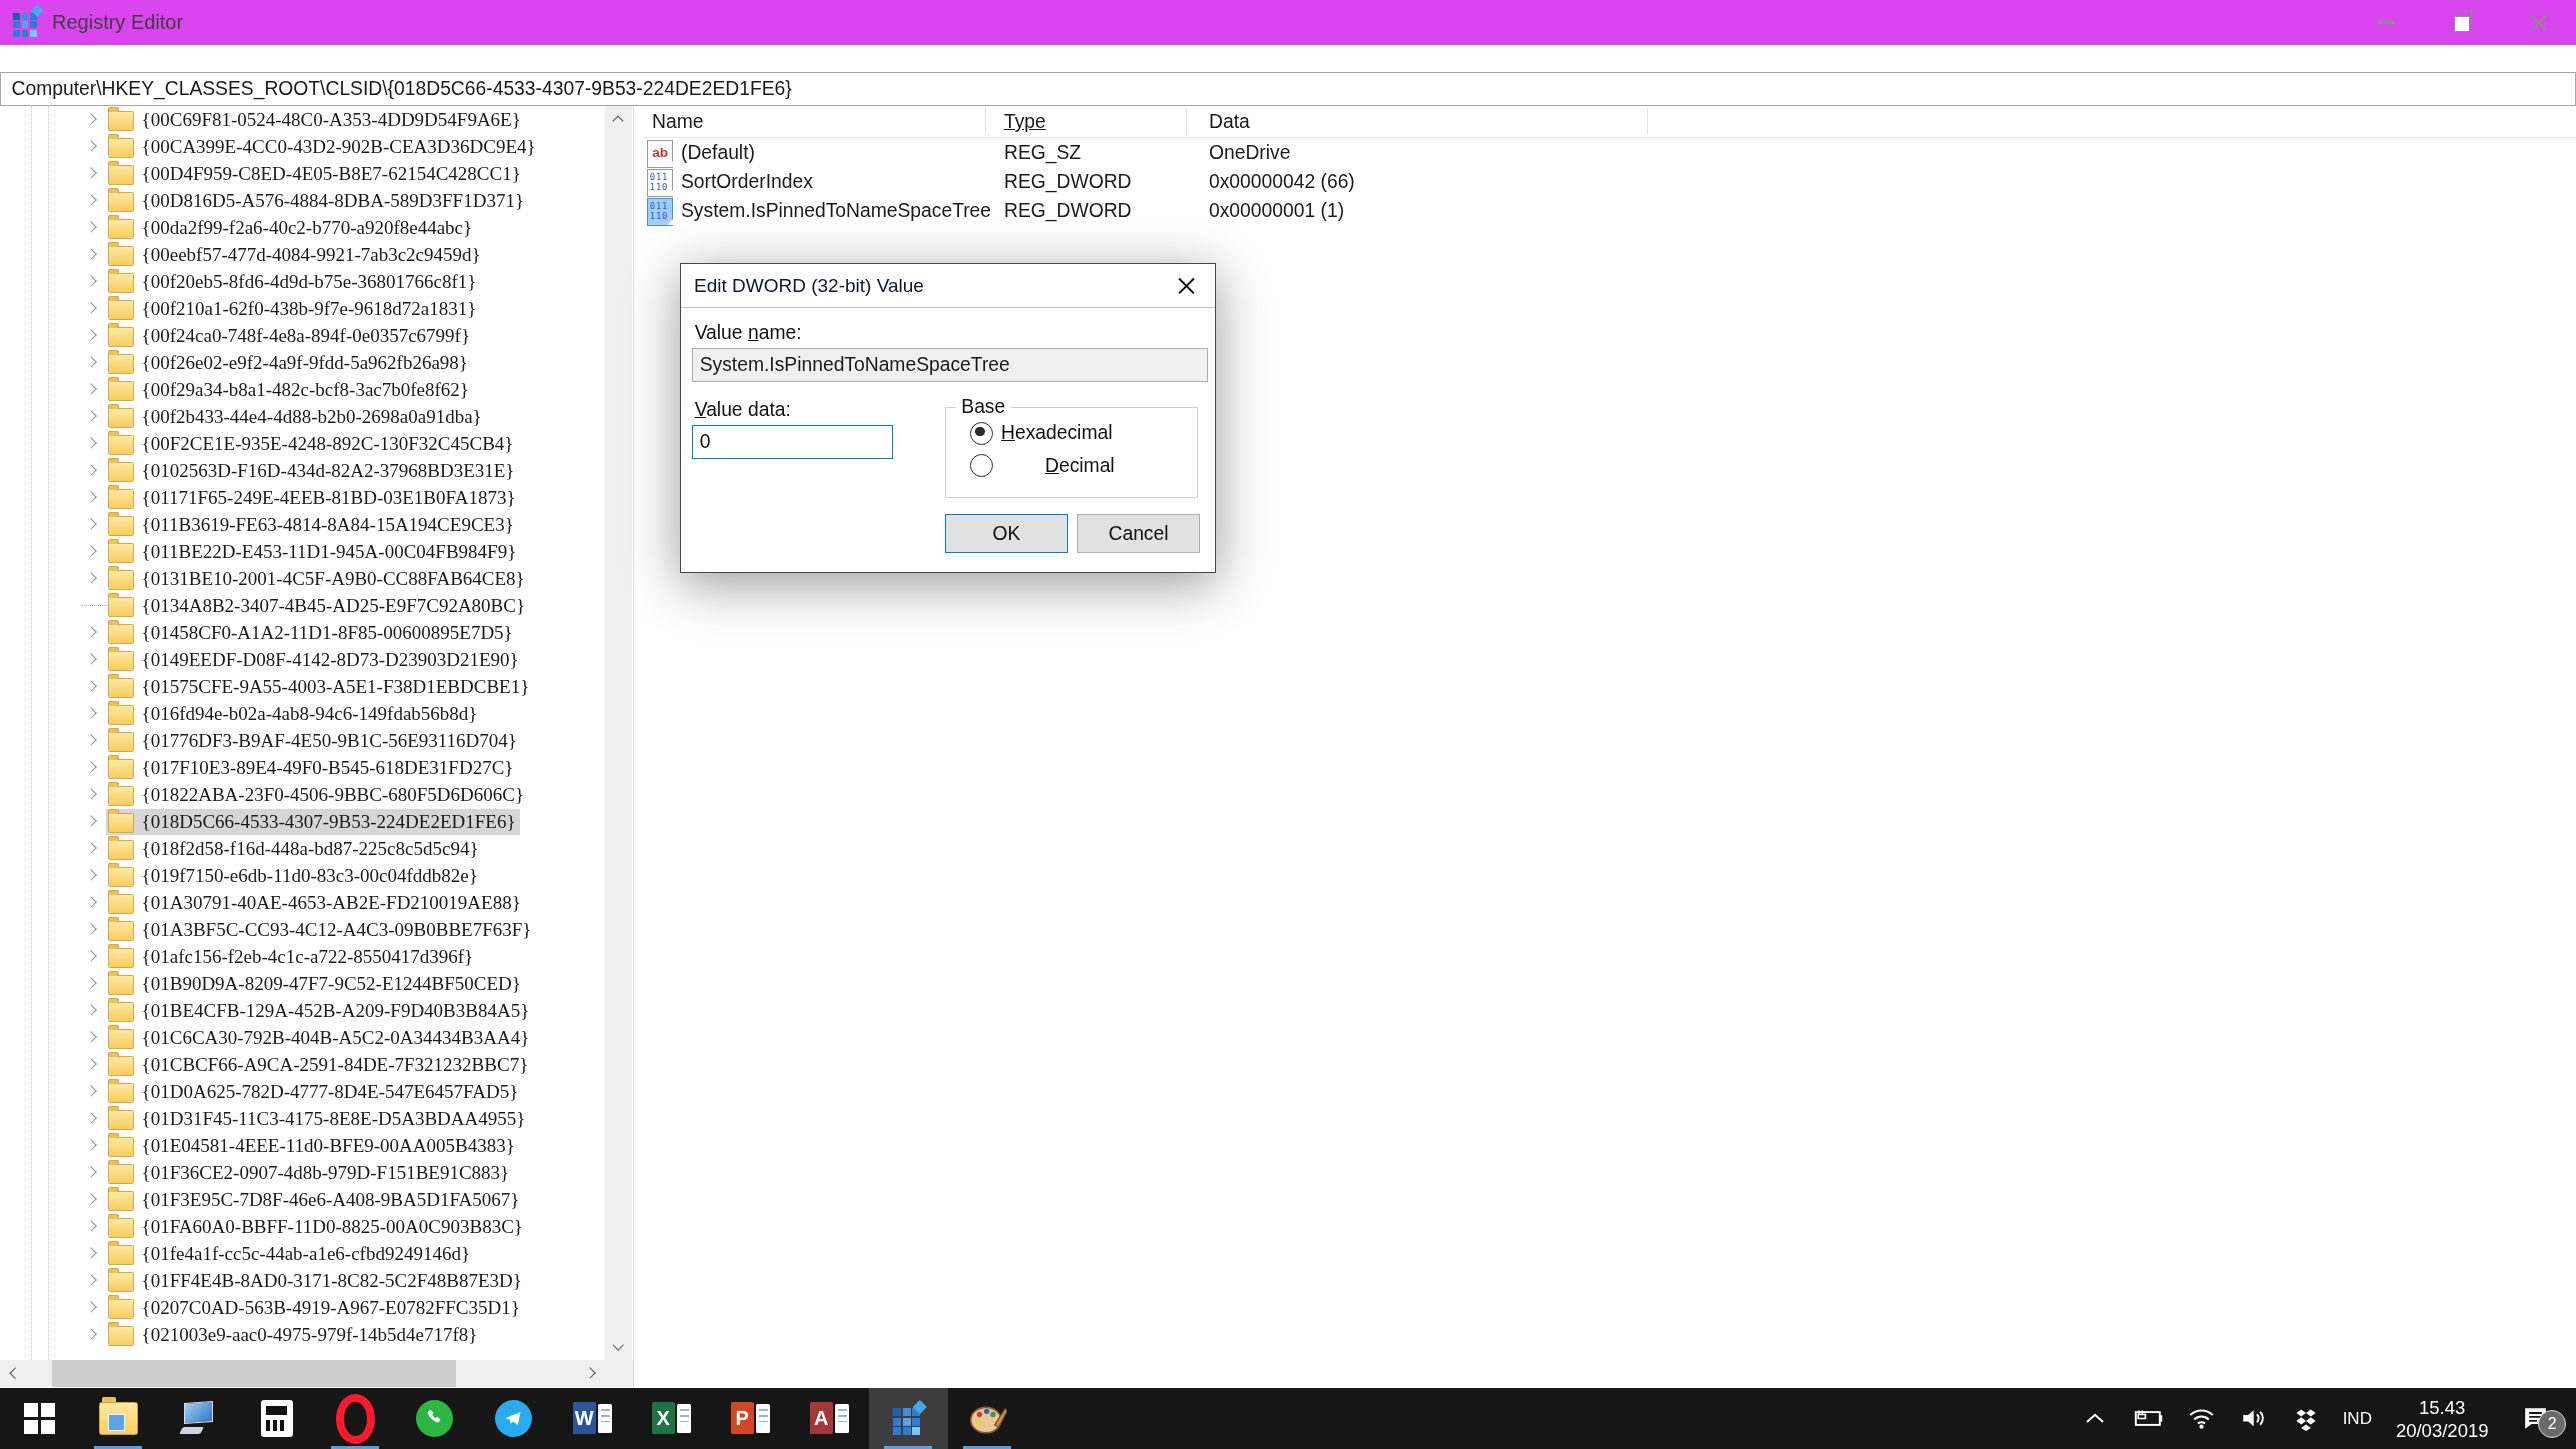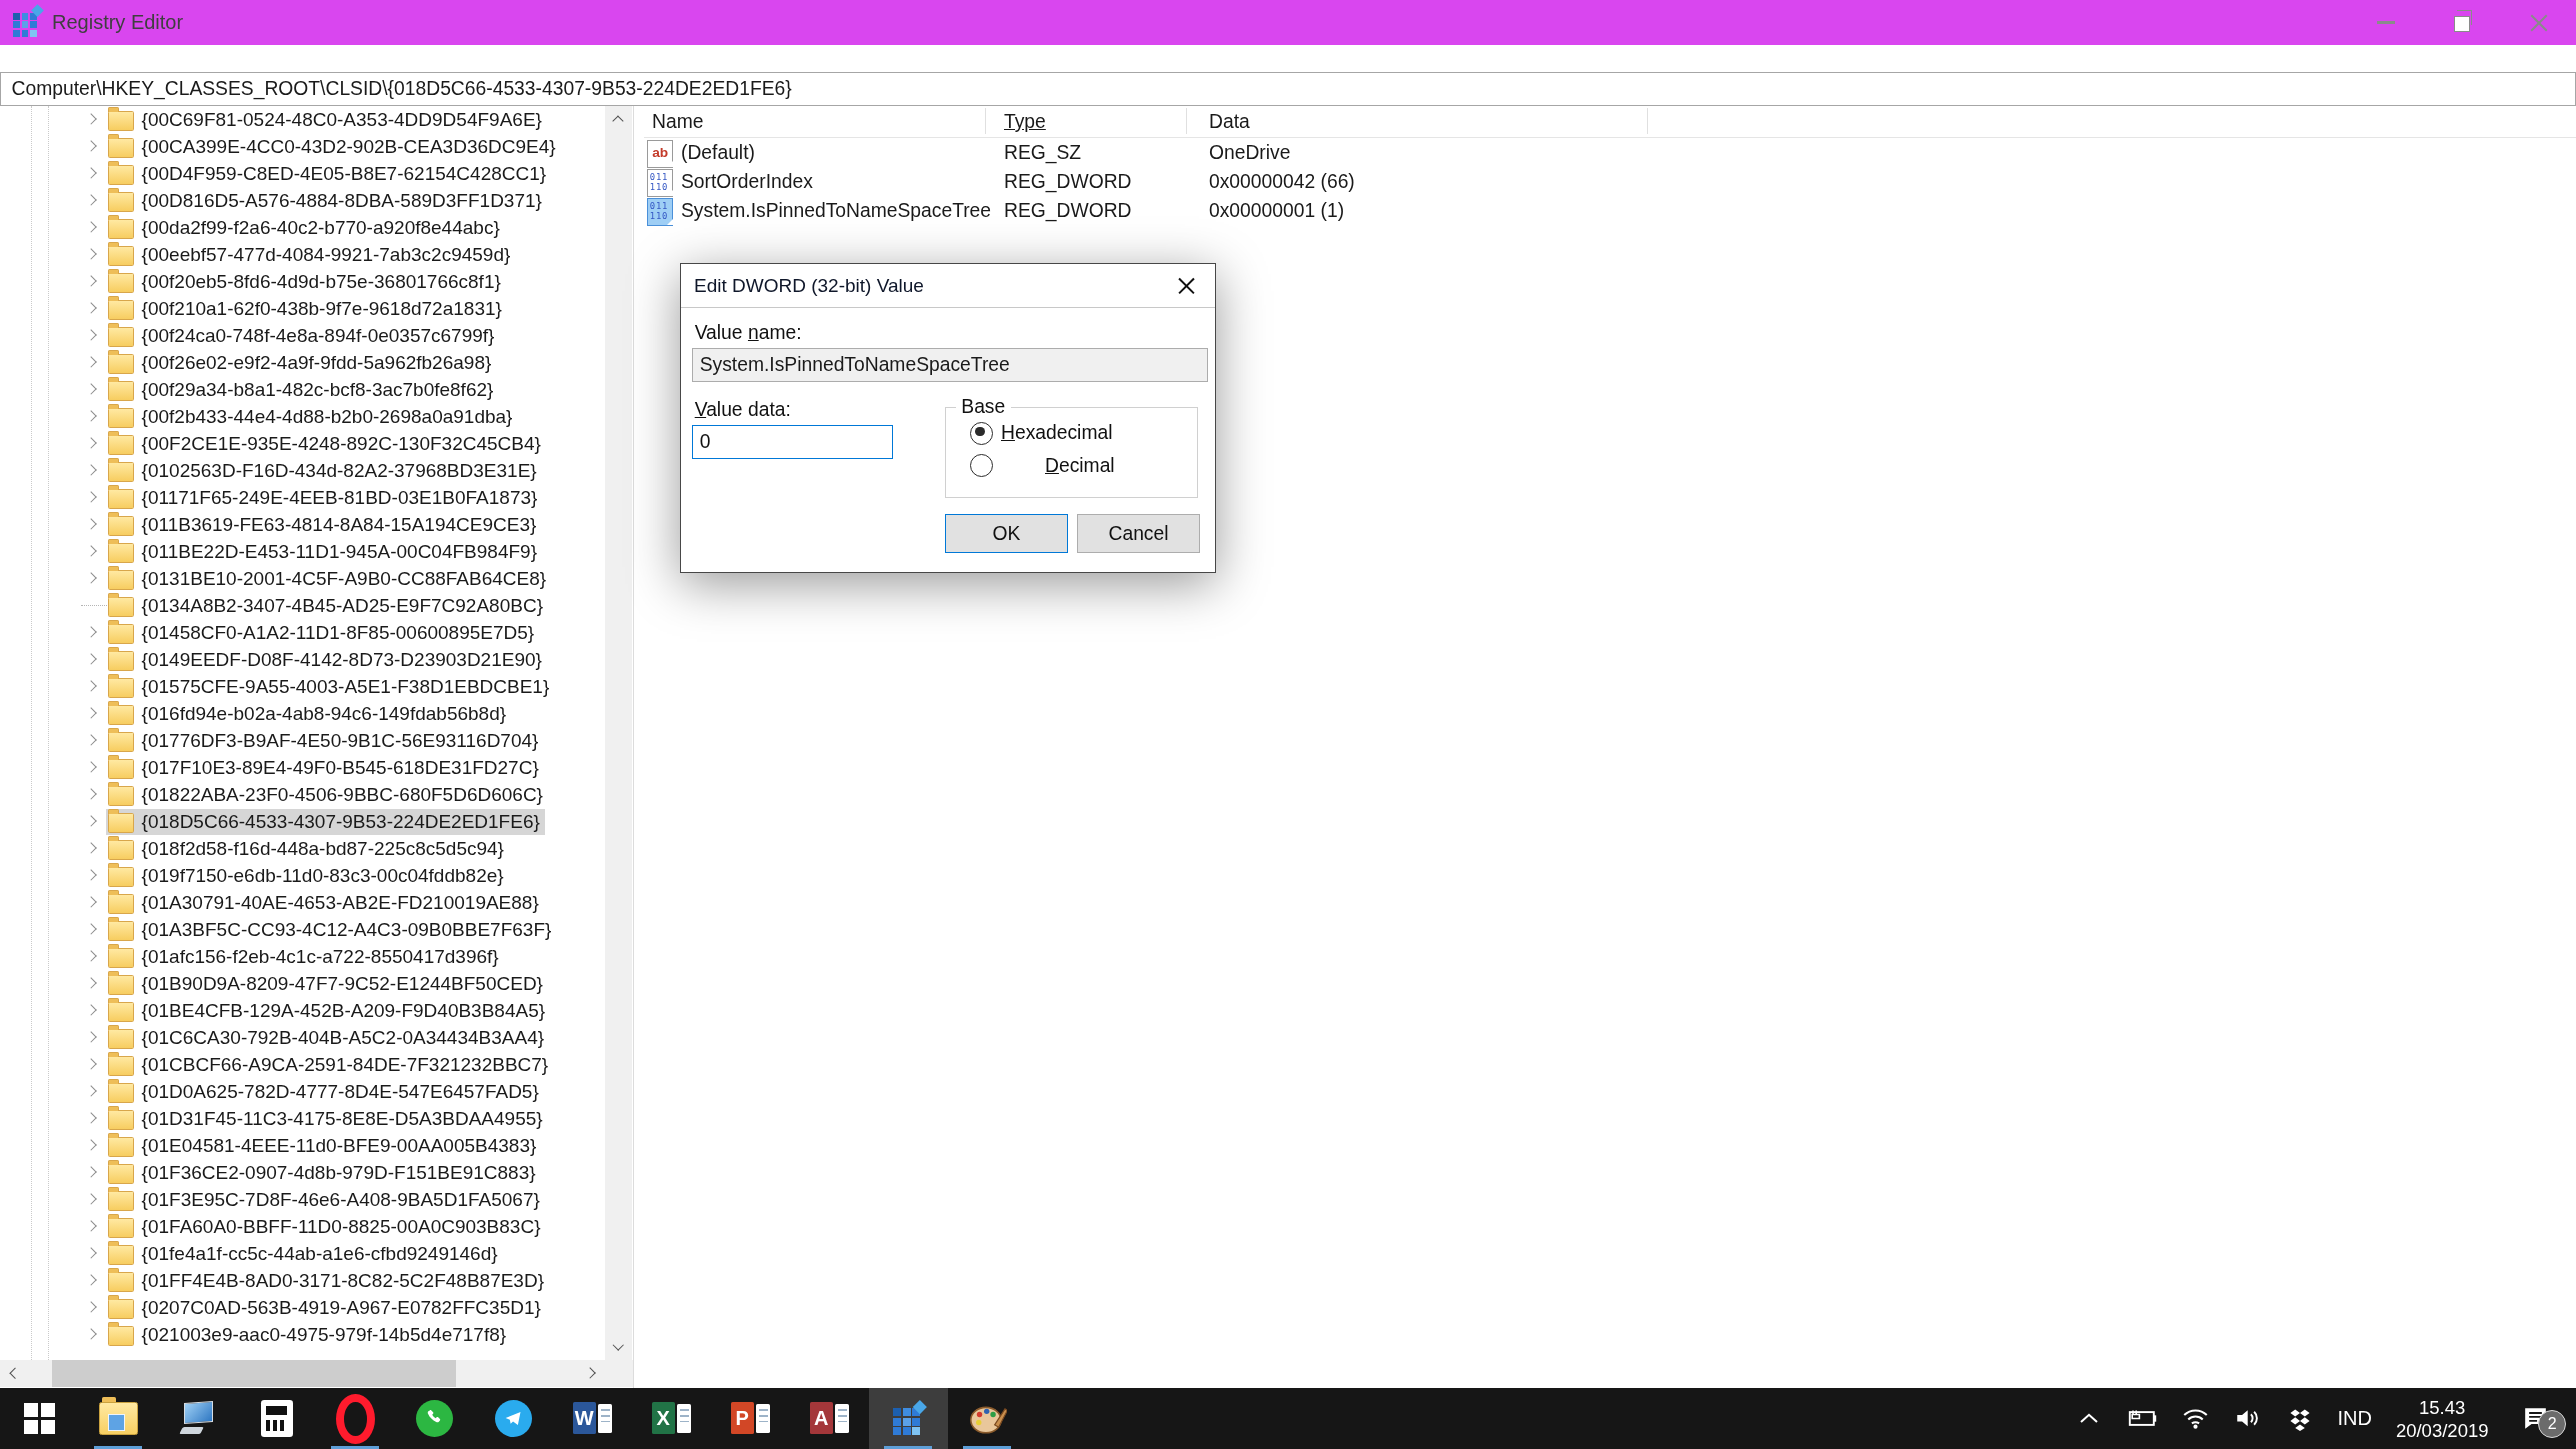--- a/index.html
+++ b/index.html
@@ -35,21 +35,21 @@
   #addressbar{position:absolute;left:0;top:72px;width:2574px;height:32px;background:#fff;
     border:0.8px solid #a6a6a6;display:flex;align-items:center;}
   #address-text{font-size:19.3px;color:#1a1a1a;padding-left:10.5px;white-space:nowrap;}
 
   
   #content{position:absolute;left:0;top:106px;width:2576px;height:1282px;background:#fff;}
 
   #tree{position:absolute;left:0;top:0;width:605px;height:1254px;overflow:hidden;}
   .guide{position:absolute;top:0;bottom:0;width:0;border-left:0.8px dotted #bdbdbd;opacity:.8;}
   #tree-rows{position:absolute;left:0;top:0;width:605px;}
-  .tree-row{position:relative;height:27px;display:flex;align-items:center;}
+  .tree-row{position:relative;height:27px;display:flex;align-items:center;font-family:Liberation Serif, serif;}
   .chev-box{position:absolute;left:79px;top:0;width:27px;height:27px;display:flex;align-items:center;justify-content:center;}
   .chev{width:7.2px;height:7.2px;border-top:1.6px solid #8c8c8c;border-right:1.6px solid #8c8c8c;transform:rotate(45deg);margin-right:2.4px;}
   .tree-conn{position:absolute;left:81px;top:13px;width:26px;height:0;border-top:0.8px dotted #b5b5b5;}
   .row-core{position:absolute;left:106px;top:0.8px;height:26px;display:flex;align-items:center;padding:0 4.8px 0 1.6px;}
   .row-core.selected{background:#d6d6d6;}
   .folder{position:relative;width:24px;height:17.7px;margin-right:8px;background:linear-gradient(#ffe9a2,#f7cd60);
     border:0.8px solid #d8a64b;border-radius:1.6px;margin-top:2.4px;}
   .folder:before{content:"";position:absolute;left:-0.8px;top:-4.8px;width:9.7px;height:4px;background:#eebe58;
     border:0.8px solid #d8a64b;border-bottom:none;border-radius:1.6px 1.6px 0 0;}
   .tree-label{font-size:19px;color:#1a1a1a;white-space:nowrap;}
@@ -142,21 +142,21 @@
   .office .page{position:absolute;right:0;top:4.8px;width:13.7px;height:29px;background:#fff;border-radius:1.6px;}
   .office .page i{position:absolute;left:2.4px;width:8.9px;height:1.6px;background:#9db3c8;}
   .office .page i:nth-child(1){top:5.6px;} .office .page i:nth-child(2){top:11.3px;} .office .page i:nth-child(3){top:17px;}
   .ic-word .tile{background:#2b579a;} .ic-excel .tile{background:#217346;}
   .ic-powerpoint .tile{background:#d24726;} .ic-access .tile{background:#a4373a;}
   .ic-regedit{position:relative;width:35px;height:35px;}
   .ic-paint{position:relative;width:39px;height:35px;}
 
   #tb-right{margin-left:auto;display:flex;align-items:center;height:61px;}
   .tray-item{display:flex;align-items:center;justify-content:center;margin-right:24px;color:#fff;}
-  #tray-lang{font-size:20px;}
+  #tray-lang{font-size:17px;}
   #tray-clock{text-align:center;font-size:18.5px;line-height:23px;margin-right:21px;}
   #action-center{position:relative;margin-right:14.5px;width:52px;}
   #ac-badge{position:absolute;right:-4.8px;bottom:-6.4px;width:26px;height:26px;border-radius:50%;background:#6b6b6b;
     border:1.6px solid #d9d9d9;color:#fff;font-size:16px;display:flex;align-items:center;justify-content:center;}
 </style>
 </head>
 <body>
 
 <div id="screen">
 

